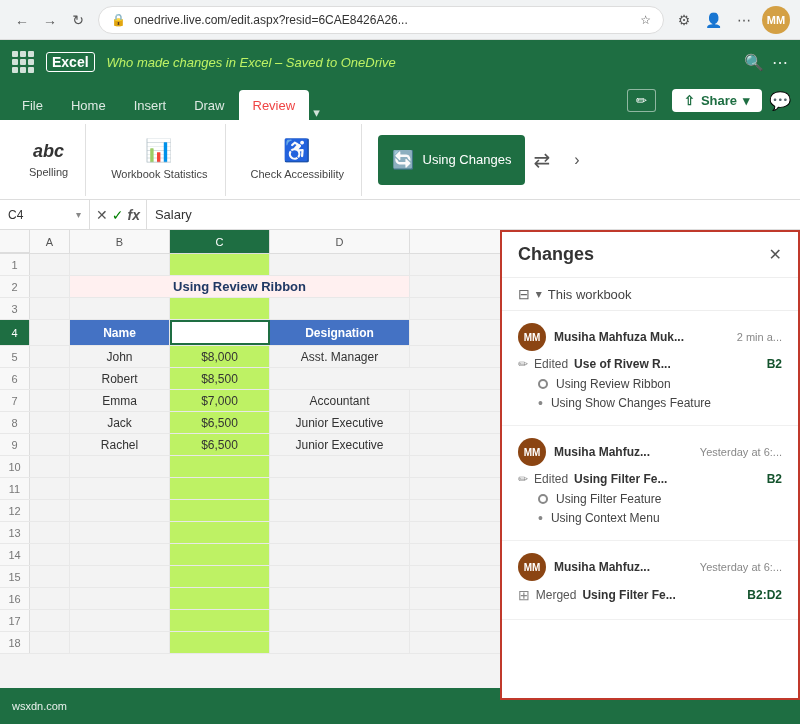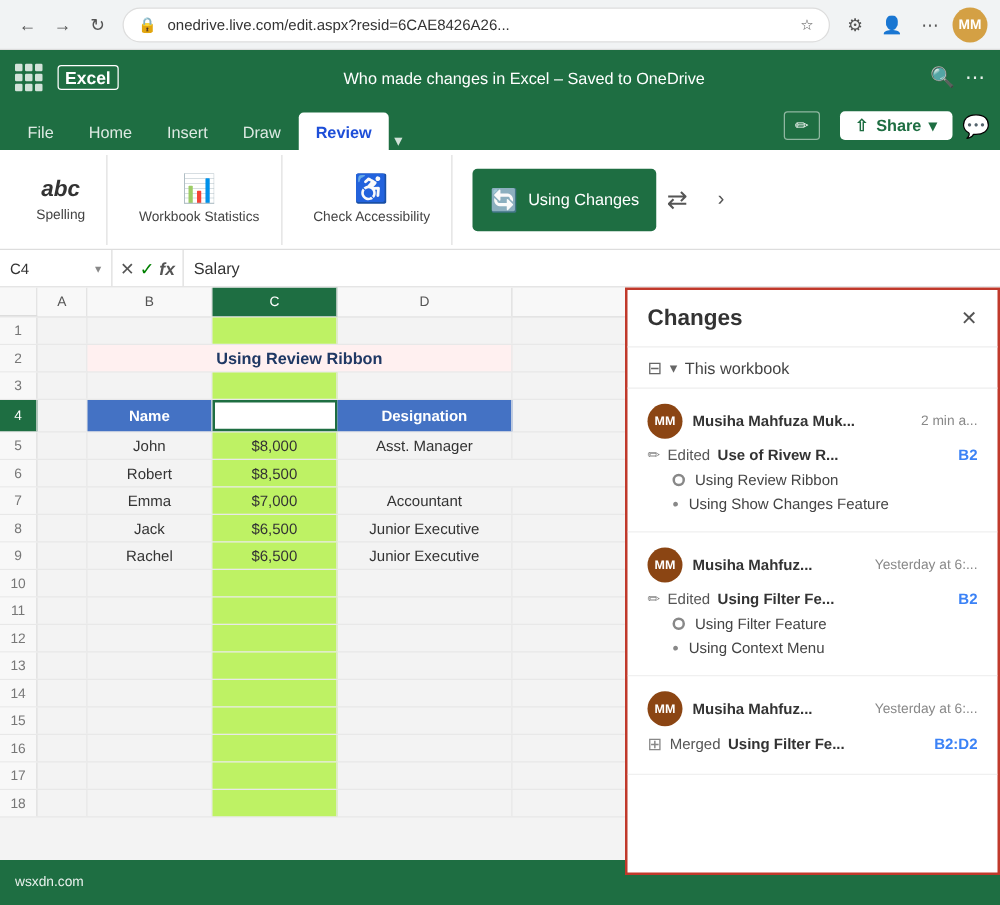--- a/index.html
+++ b/index.html
@@ -28,21 +28,21 @@
       height: 44px;
       display: flex;
       align-items: center;
       padding: 0 12px;
       gap: 12px;
       color: white;
     }
     .app-grid { display: grid; grid-template-columns: repeat(3,6px); grid-template-rows: repeat(3,6px); gap: 2px; cursor: pointer; }
     .app-grid-dot { width: 6px; height: 6px; background: rgba(255,255,255,0.8); border-radius: 1px; }
     .excel-logo { background: #1e6e42; border: 1.5px solid white; color: white; font-weight: bold; font-size: 14px; padding: 1px 5px; border-radius: 3px; }
-    .excel-title { color: #ffffff; font-size: 13px; flex: 1; text-align: center; }
+    .excel-title { color: #bef264; font-size: 13px; flex: 1; text-align: left; font-style: italic; }
     .title-actions { display: flex; gap: 8px; align-items: center; }
     .title-icon { color: rgba(255,255,255,0.9); font-size: 16px; cursor: pointer; }
 
     
     .ribbon-tabs {
       background: #1e6e42;
       height: 36px;
       display: flex;
       align-items: flex-end;
       padding: 0 8px;
@@ -52,22 +52,22 @@
       color: rgba(255,255,255,0.85);
       cursor: pointer;
       font-size: 13px;
       border-radius: 4px 4px 0 0;
       height: 30px;
       display: flex;
       align-items: center;
     }
     .ribbon-tab.active {
       background: white;
-      color: #1d4ed8;
-      font-weight: 700;
+      color: #ef4444;
+      font-weight: 400;
     }
     .ribbon-tab-dropdown { color: rgba(255,255,255,0.8); padding: 0 4px; cursor: pointer; }
     .ribbon-edit-icon { background: #1e6e42; border: 1px solid rgba(255,255,255,0.5); border-radius: 3px; padding: 3px 8px; color: white; display: flex; align-items: center; gap: 4px; margin-left: auto; margin-bottom: 4px; cursor: pointer; }
     .share-btn { background: white; color: #1e6e42; border-radius: 4px; padding: 4px 12px; font-weight: 600; font-size: 13px; margin-bottom: 4px; cursor: pointer; display: flex; align-items: center; gap: 6px; margin-left: 8px; }
     .comment-icon { color: white; font-size: 18px; margin-bottom: 4px; cursor: pointer; }
 
     
     .ribbon-bar {
       background: white;
       height: 80px;
@@ -258,21 +258,21 @@
     .change-edit-row {
       display: flex;
       align-items: center;
       gap: 6px;
       margin-bottom: 4px;
       font-size: 12px;
       color: #555;
     }
     .edit-pencil { font-size: 12px; color: #888; }
     .change-bold { font-weight: 600; color: #333; }
-    .change-cell-ref { font-weight: 600; color: #3b82f6; margin-left: auto; }
+    .change-cell-ref { font-weight: 600; color: #14532d; margin-left: auto; }
     .change-bullet {
       display: flex;
       align-items: center;
       gap: 8px;
       font-size: 12px;
       color: #444;
       padding: 2px 0 2px 20px;
     }
     .bullet-dot { color: #888; font-size: 14px; }
     .bullet-circle { width: 10px; height: 10px; border: 2px solid #888; border-radius: 50%; flex-shrink: 0; }

